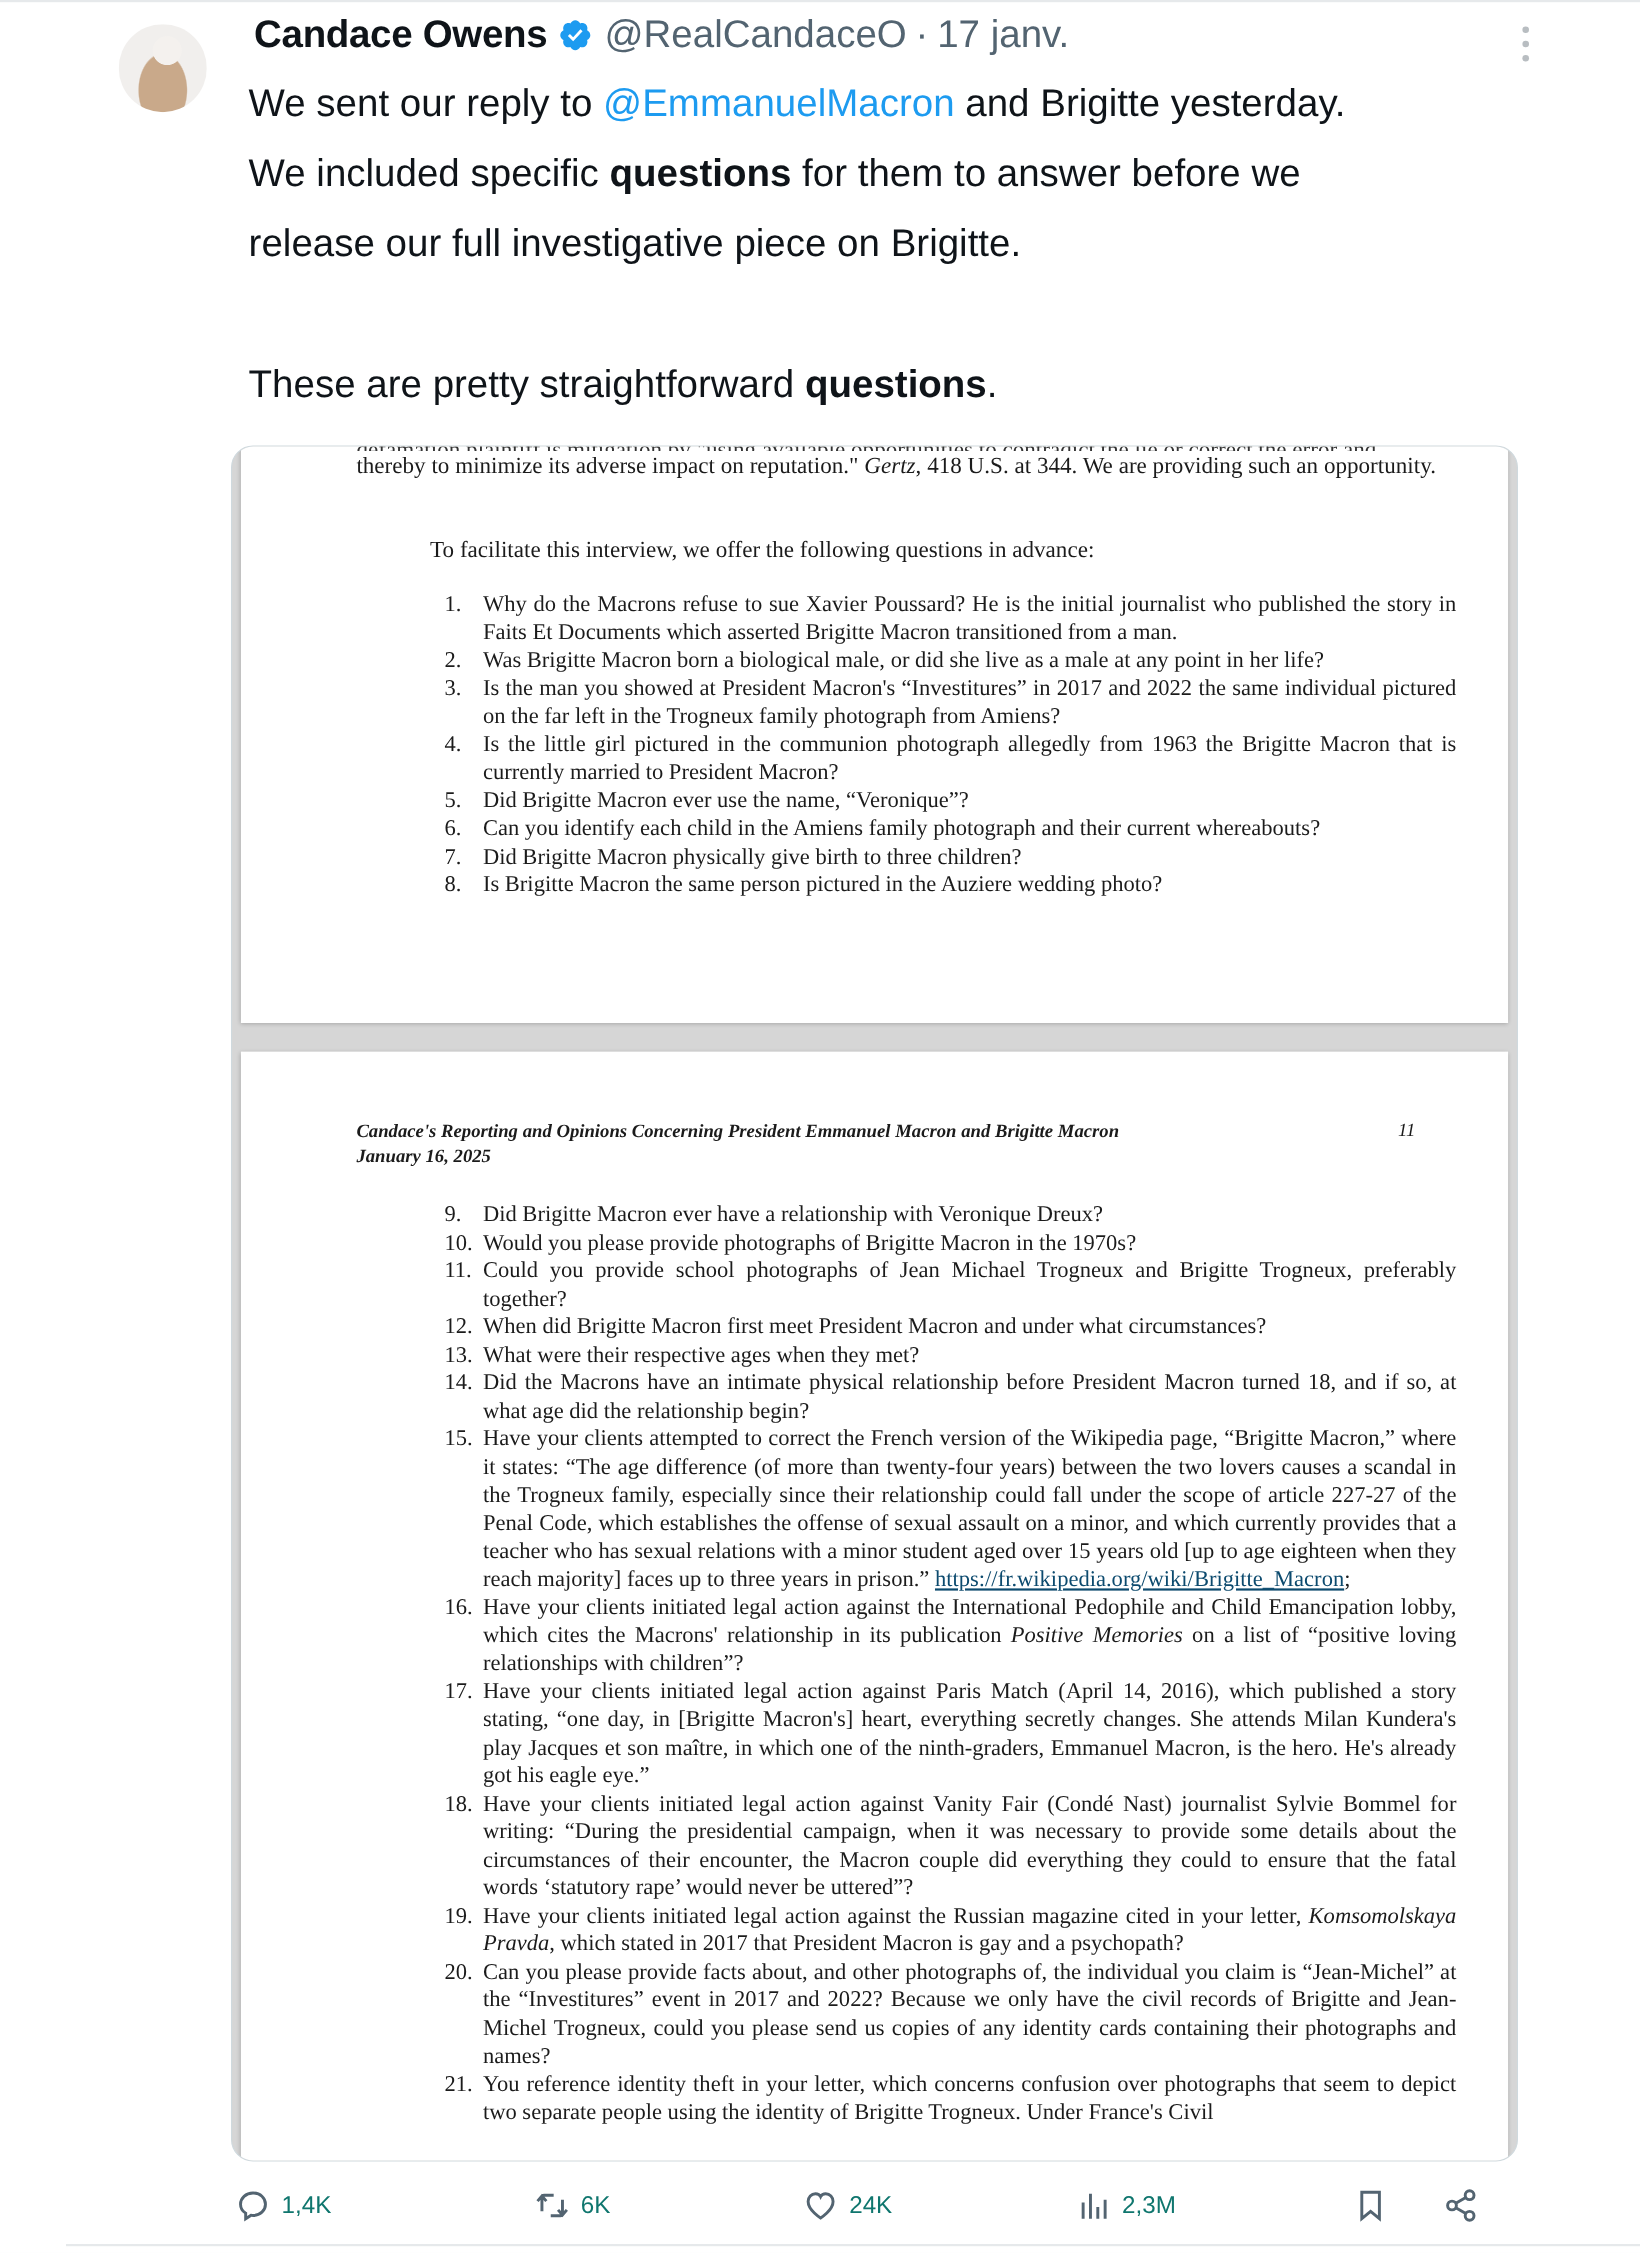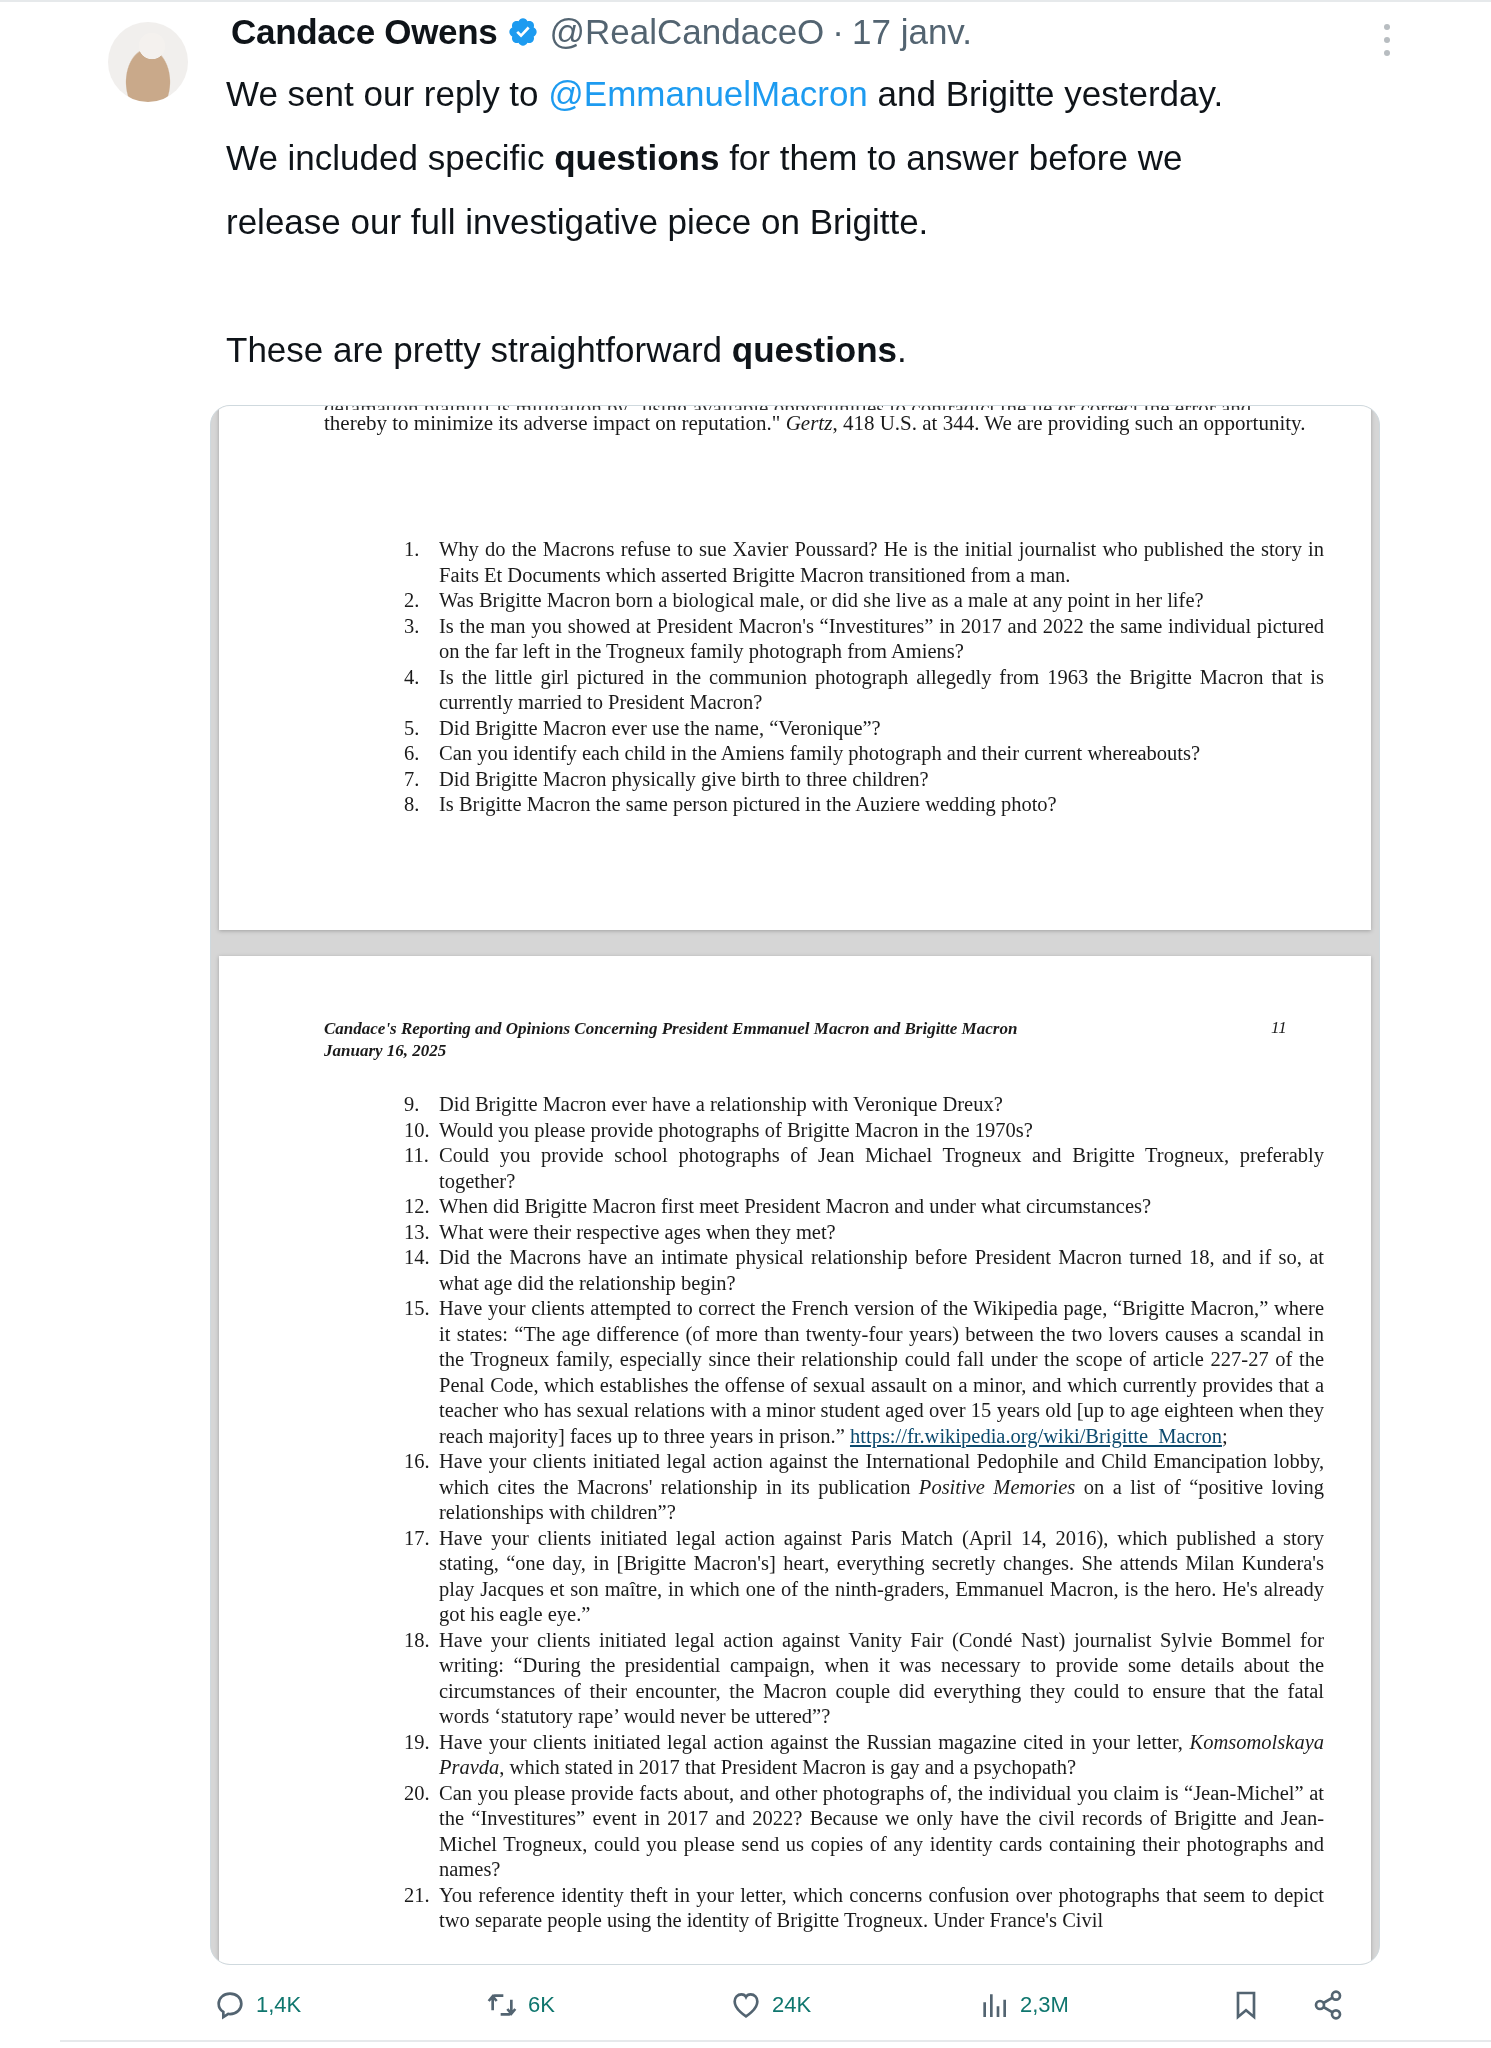--- a/index.html
+++ b/index.html
@@ -94,20 +94,21 @@
   <div class="gap"></div>
   <p><span>These are pretty straightforward </span><span class="strong">questions</span><span>.</span></p>
   <div class="gap"></div>
   <p>I look forward to a straightforward response.</p>
 </div>
 
 <div class="media">
   <div class="page page1">
     <div class="cut-line">defamation plaintiff is mitigation by "using available opportunities to contradict the lie or correct the error and</div>
     <div class="para" style="top:14px;"><span>thereby to minimize its adverse impact on reputation." </span><span class="ital">Gertz</span><span>, 418 U.S. at 344. We are providing such an opportunity.</span></div>
+    <div class="intro" style="top:90px;">To facilitate this interview, we offer the following questions in advance:</div>
     <ol class="qlist" id="q1">
         <li><span class="num">1.</span><span>Why do the Macrons refuse to sue Xavier Poussard? He is the initial journalist who published the story in Faits Et Documents which asserted Brigitte Macron transitioned from a man.</span></li>
         <li><span class="num">2.</span><span>Was Brigitte Macron born a biological male, or did she live as a male at any point in her life?</span></li>
         <li><span class="num">3.</span><span>Is the man you showed at President Macron's “Investitures” in 2017 and 2022 the same individual pictured on the far left in the Trogneux family photograph from Amiens?</span></li>
         <li><span class="num">4.</span><span>Is the little girl pictured in the communion photograph allegedly from 1963 the Brigitte Macron that is currently married to President Macron?</span></li>
         <li><span class="num">5.</span><span>Did Brigitte Macron ever use the name, “Veronique”?</span></li>
         <li><span class="num">6.</span><span>Can you identify each child in the Amiens family photograph and their current whereabouts?</span></li>
         <li><span class="num">7.</span><span>Did Brigitte Macron physically give birth to three children?</span></li>
         <li><span class="num">8.</span><span>Is Brigitte Macron the same person pictured in the Auziere wedding photo?</span></li>
       </ol>

